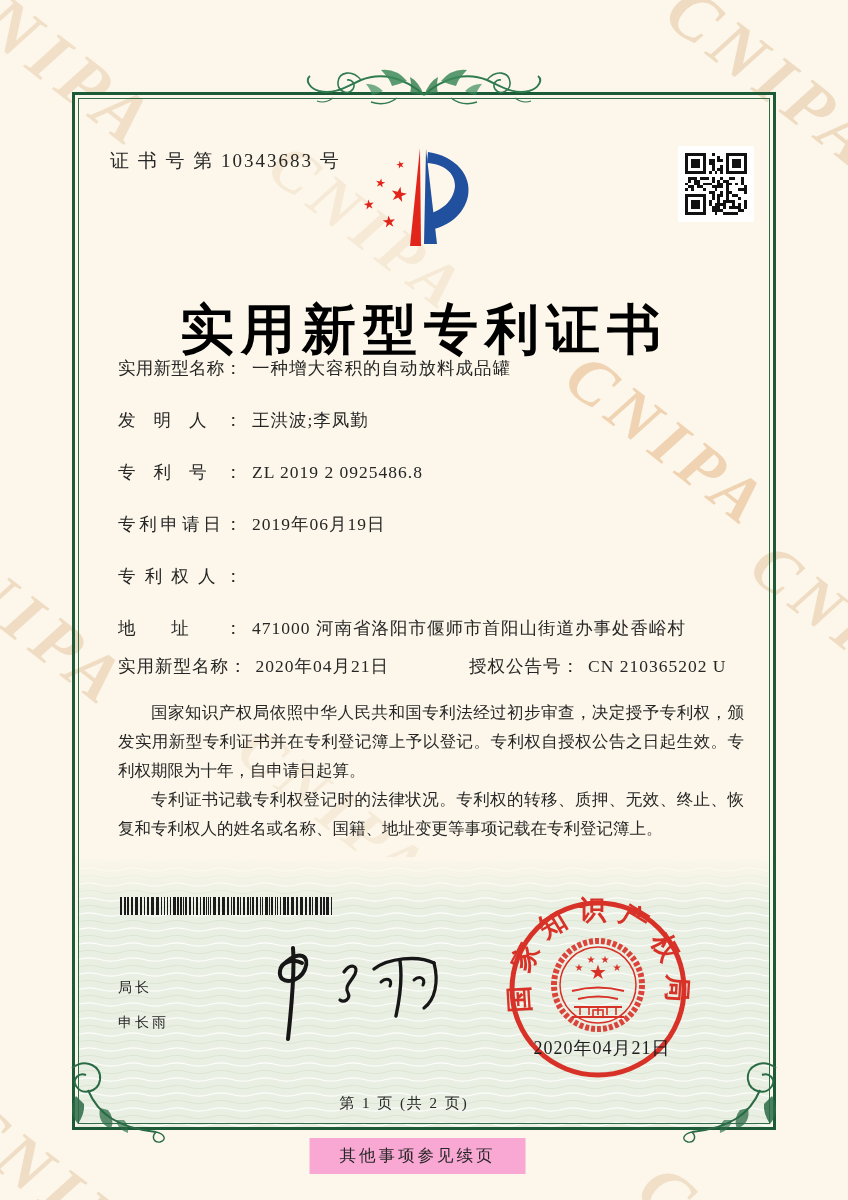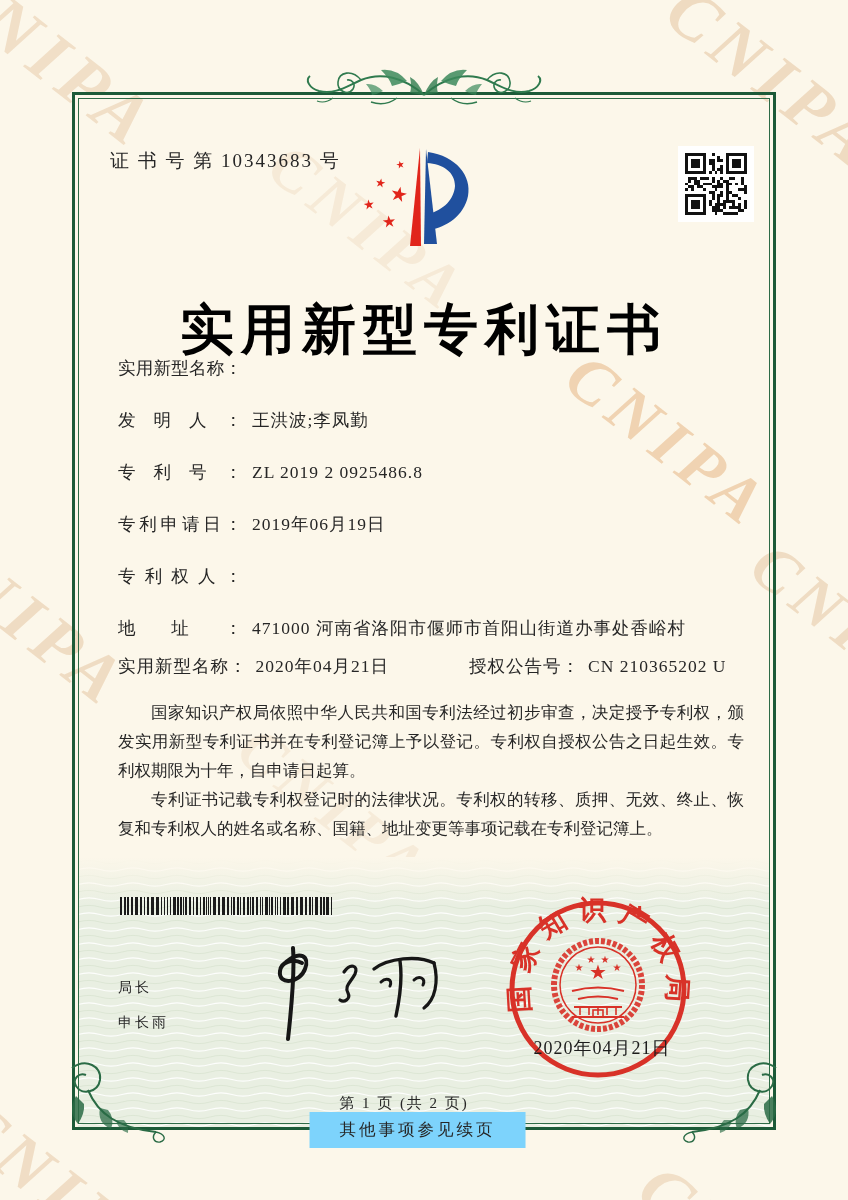--- a/index.html
+++ b/index.html
@@ -42,22 +42,22 @@
   .waves{position:absolute;left:78px;top:857px;width:692px;height:270px;background:#e9efe2;}
   .waves-fade{position:absolute;left:78px;top:857px;width:692px;height:48px;background:linear-gradient(#fcf7ea,rgba(252,247,234,0));}
   
   .barcode{position:absolute;left:120px;top:897px;}
   .officer{position:absolute;left:118px;top:970px;font-size:14px;line-height:35px;letter-spacing:3px;}
   .signature{position:absolute;left:248px;top:942px;}
   .seal{position:absolute;left:505px;top:896px;width:186px;height:186px;opacity:.95;}
   .seal-date{position:absolute;left:512px;top:1036px;width:180px;text-align:center;font-size:18px;letter-spacing:1px;color:#1c1c1c;}
   .page-info{position:absolute;left:0;right:40px;top:1094px;text-align:center;font-size:15px;letter-spacing:2px;}
   .footer-note{
-    position:absolute;left:50%;top:1112px;transform:translateX(-53%);
-    background:#7dd3fc;padding:7px 30px;font-size:16.5px;letter-spacing:3px;white-space:nowrap;
+    position:absolute;left:50%;top:1138px;transform:translateX(-53%);
+    background:#f9a8d4;padding:7px 30px;font-size:16.5px;letter-spacing:3px;white-space:nowrap;
   }
   .ornament{position:absolute;pointer-events:none;}
 </style>
 </head>
 <body>
 
 <div class="page">
 
   <span class="wm" style="left:-28px;top:-56px;font-size:72px;opacity:.34;">CNIPA</span>
   <span class="wm" style="left:700px;top:-30px;font-size:70px;opacity:.40;">CNIPA</span>
@@ -283,20 +283,21 @@
         <rect x="16" y="20" width="1" height="1" fill="#111"></rect>
         <rect x="17" y="20" width="1" height="1" fill="#111"></rect>
       </svg>
   </div>
 
   <h1 class="title">实用新型专利证书</h1>
 
   <div class="fields">
     <div class="frow">
       <span class="flabel">实用新型名称：</span>
+      <span class="fvalue">一种增大容积的自动放料成品罐</span>
     </div>
     <div class="frow">
       <span class="flabel">发明人：</span>
       <span class="fvalue">王洪波;李凤勤</span>
     </div>
     <div class="frow">
       <span class="flabel">专利号：</span>
       <span class="fvalue">ZL 2019 2 0925486.8</span>
     </div>
     <div class="frow">

